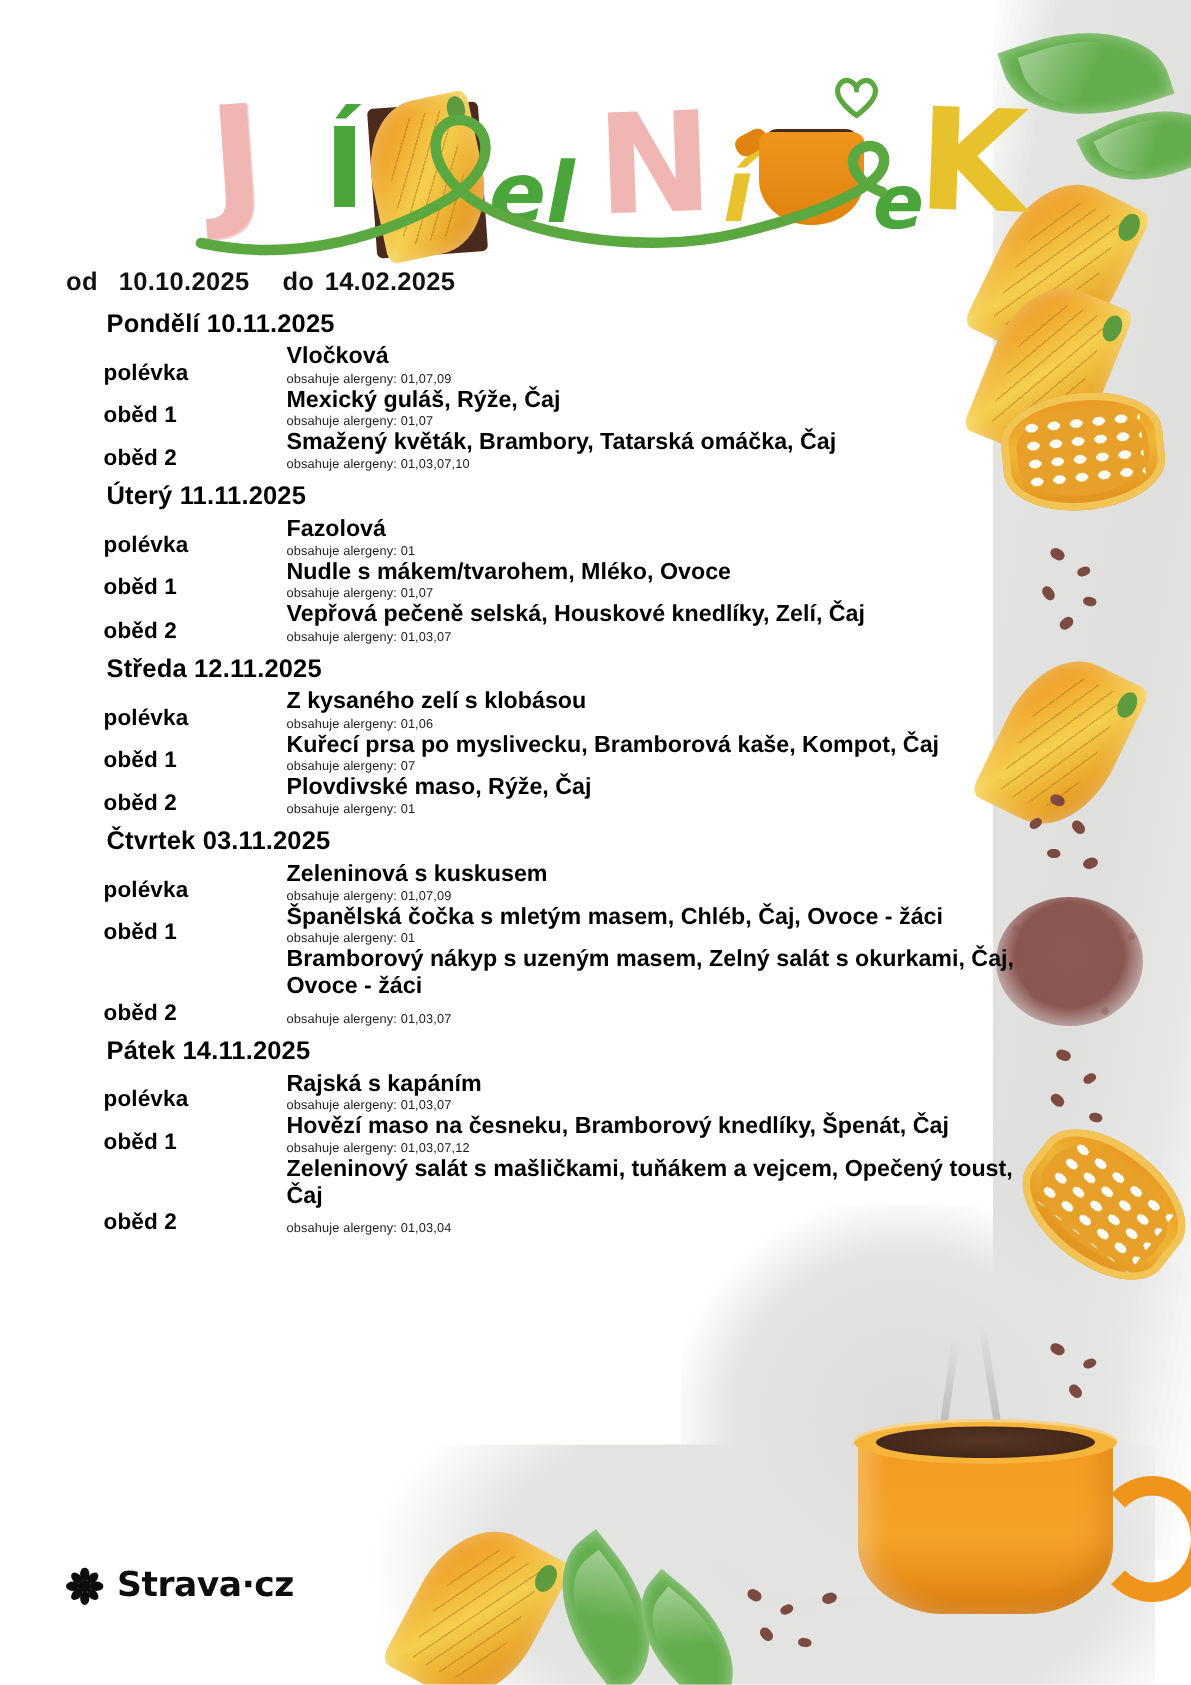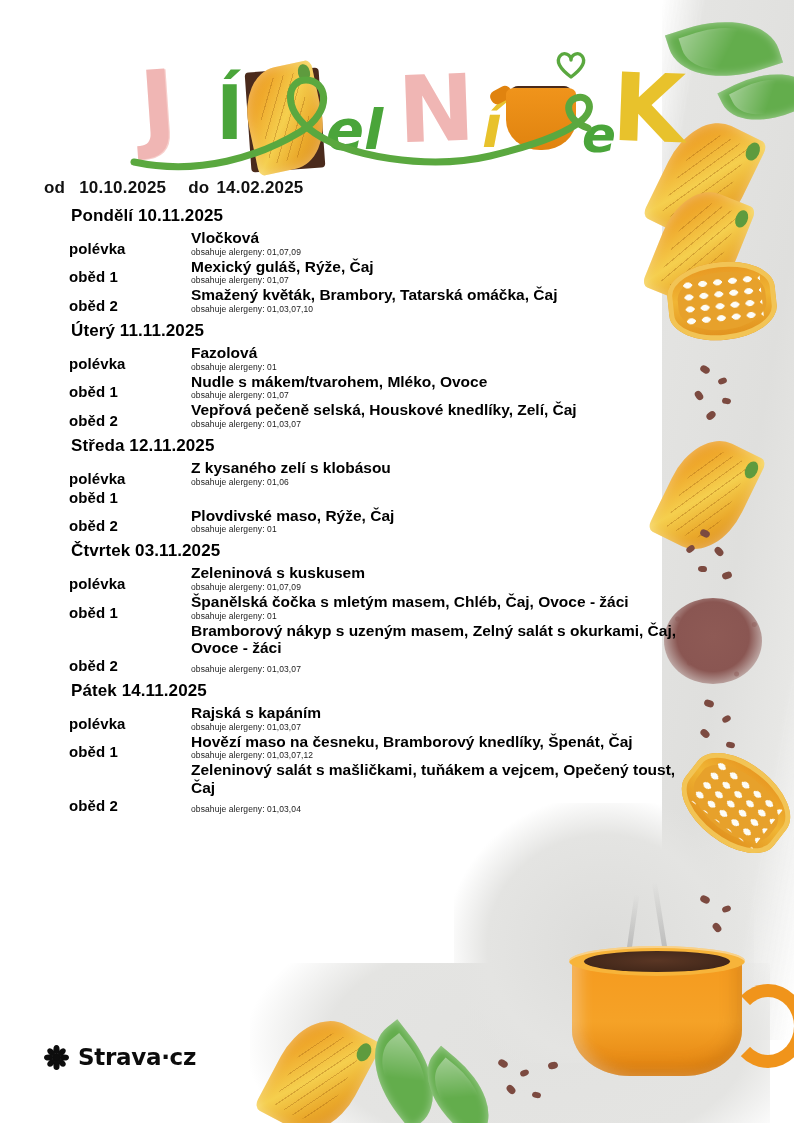--- a/index.html
+++ b/index.html
@@ -315,20 +315,24 @@
       <div class="day-title">Středa 12.11.2025</div>
       <div class="row">
         <div class="row-label">polévka</div>
         <div class="row-body">
           <div class="dish">Z kysaného zelí s klobásou</div>
           <div class="allergens">obsahuje alergeny: 01,06</div>
         </div>
       </div>
       <div class="row">
         <div class="row-label">oběd 1</div>
+        <div class="row-body">
+          <div class="dish">Kuřecí prsa po myslivecku, Bramborová kaše, Kompot, Čaj</div>
+          <div class="allergens">obsahuje alergeny: 07</div>
+        </div>
       </div>
       <div class="row">
         <div class="row-label">oběd 2</div>
         <div class="row-body">
           <div class="dish">Plovdivské maso, Rýže, Čaj</div>
           <div class="allergens">obsahuje alergeny: 01</div>
         </div>
       </div>
     </div>
 

